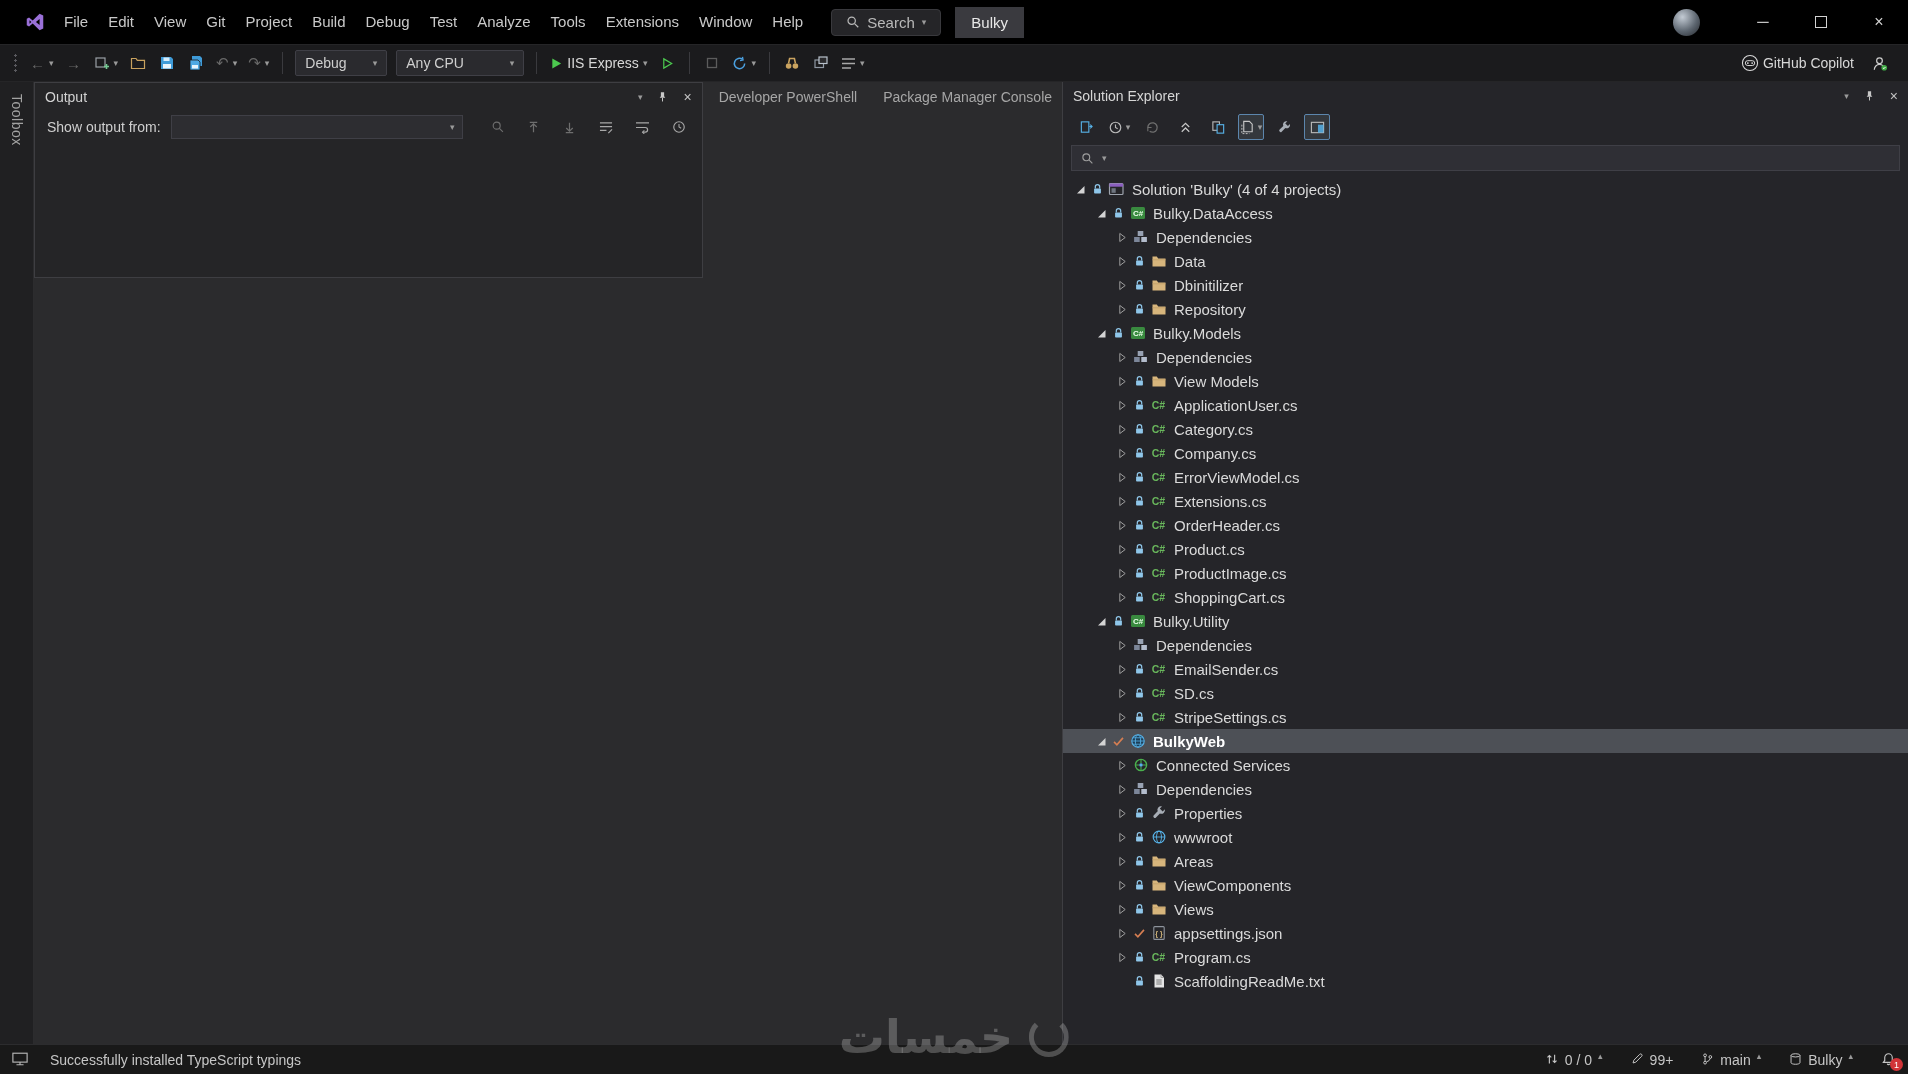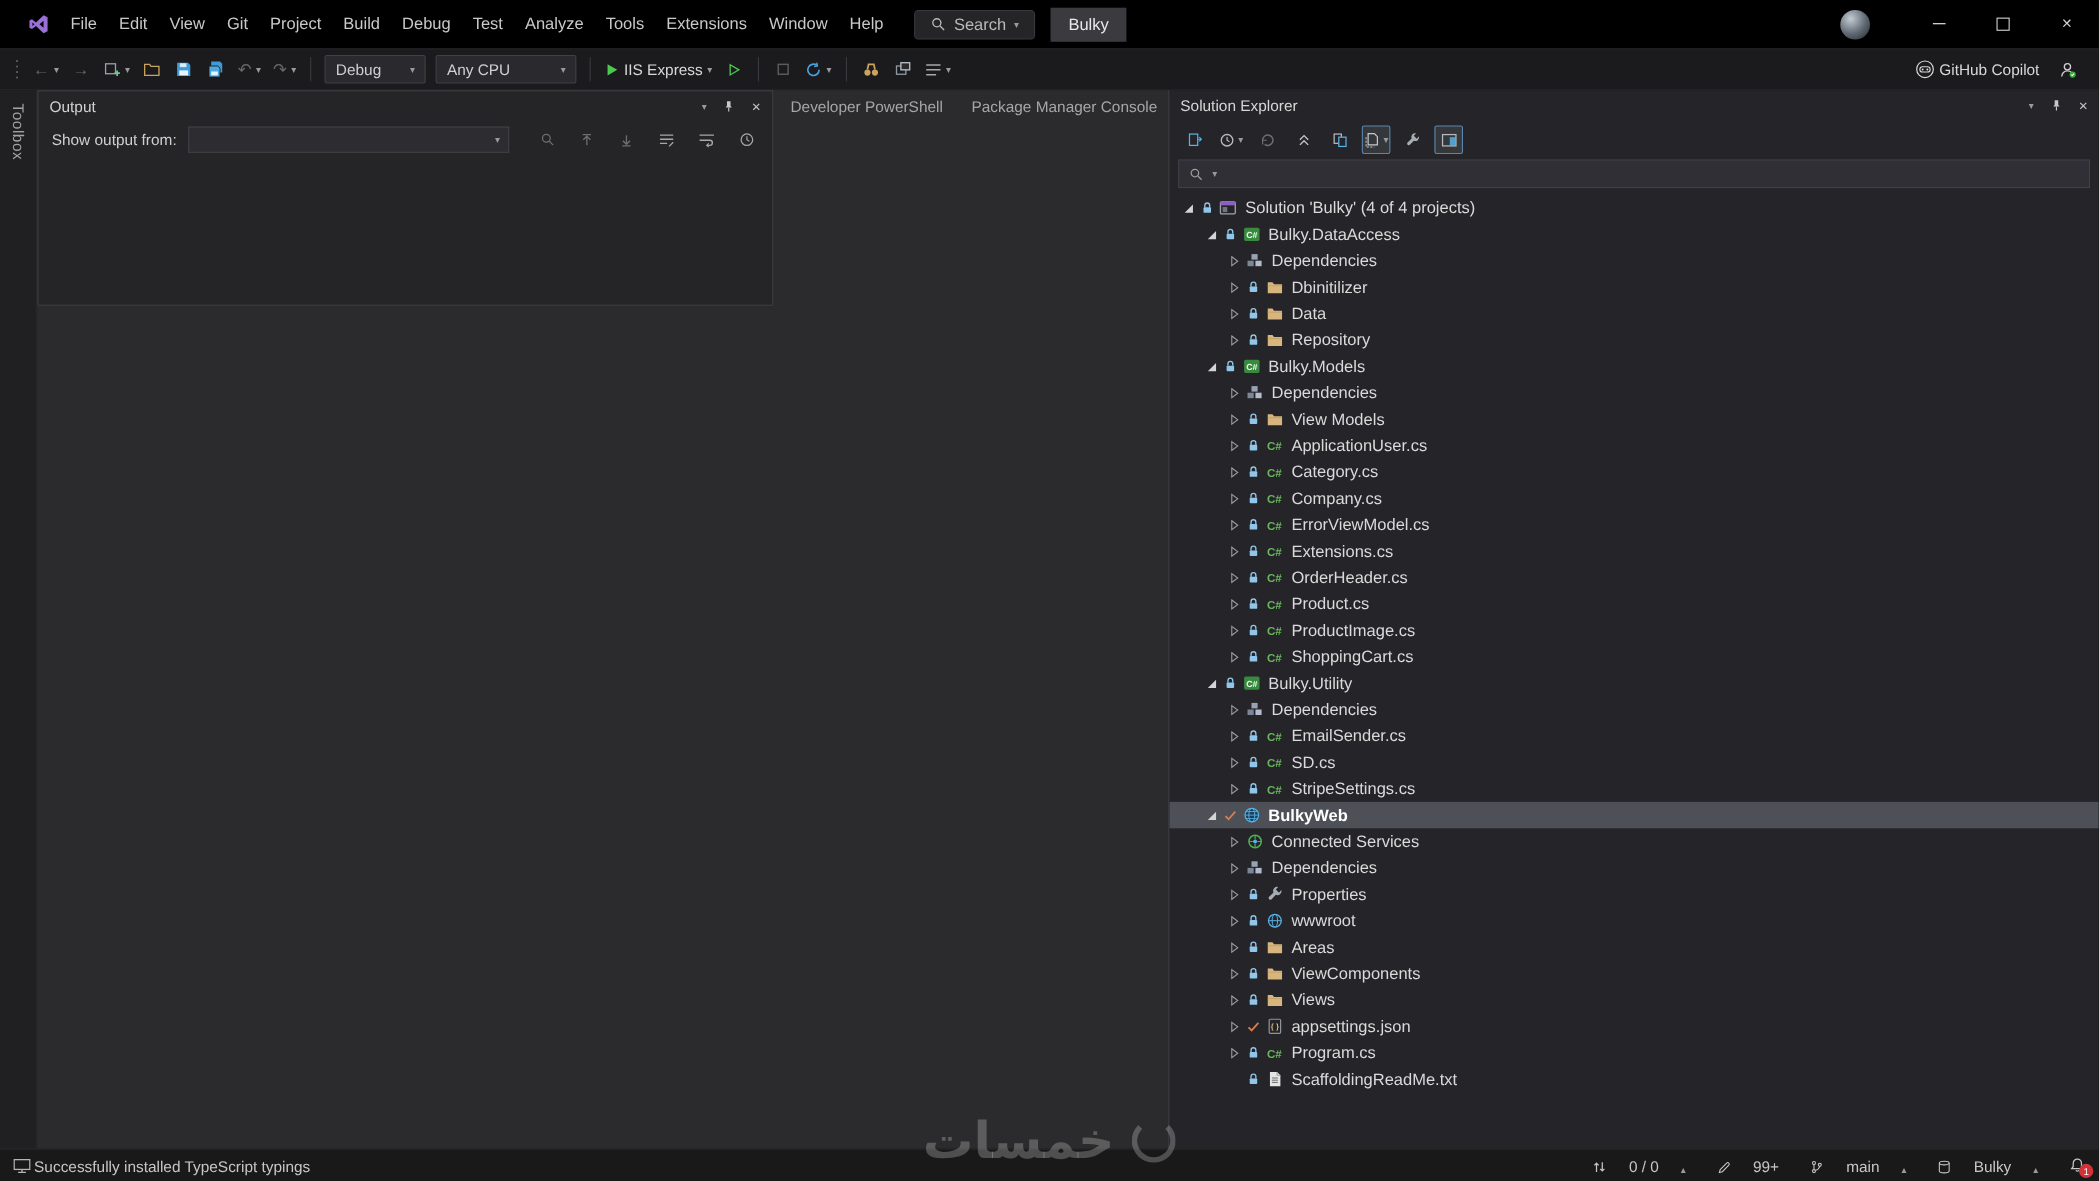--- a/index.html
+++ b/index.html
@@ -78,23 +78,23 @@
 .tree-row.selected{background:#4d5056;color:#fff}
 .indent{display:inline-block;height:1px;flex:0 0 auto}
 .twisty{width:18px;display:flex;justify-content:center;align-items:center;flex:0 0 auto}
 .status-icon{width:16px;height:16px;display:flex;align-items:center;justify-content:center;margin-right:2px;flex:0 0 auto}
 .t-icon{width:19px;height:16px;display:flex;align-items:center;justify-content:center;margin-right:6px;flex:0 0 auto}
 .t-label.bold{font-weight:bold;color:#fff}
 
 
 .statusbar{height:30px;background:#191919;border-top:1px solid #2c2c2e;display:flex;align-items:center;
   padding:0 12px;font-size:14px;color:#c6c6c6;flex:0 0 auto}
-.sb-left{display:flex;align-items:center;gap:3px}
+.sb-left{display:flex;gap:22px}
 .sb-right{margin-left:auto;display:flex;align-items:center;gap:28px}
-.sb-item{display:flex;align-items:flex-end;gap:20px;position:relative}
+.sb-item{display:flex;align-items:flex-start;gap:6px;position:relative}
 .badge{position:absolute;right:-7px;bottom:-4px;background:#d13438;color:#fff;font-size:9px;min-width:13px;height:13px;
   border-radius:50%;display:flex;align-items:center;justify-content:center;padding:0 2px}
 
 
 .watermark{position:absolute;left:50%;transform:translateX(-50%);bottom:14px;z-index:60;pointer-events:none;
   display:flex;align-items:center;gap:16px;color:rgba(205,205,205,.30)}
 .wm-text{font-size:46px;font-weight:bold;font-family:"DejaVu Sans",sans-serif;line-height:1}
 .wm-mark{width:40px;height:40px;border:5px solid rgba(205,205,205,.30);border-radius:50%;border-top-color:transparent}
 
 svg{display:block}
@@ -513,42 +513,42 @@
                 <path d="M5.3 7.5 V5.2 a2.7 2.7 0 0 1 5.4 0 V7.5" fill="none" stroke="#8fc6e9" stroke-width="1.5"></path>
                 <rect x="3.8" y="7.3" width="8.4" height="6.2" rx="1" fill="#8fc6e9"></rect>
               </svg>
             </span>
             <span class="t-icon">
               <svg width="16" height="16" viewBox="0 0 16 16">
                 <path d="M1.5 3.5 h4.3 l1.4 1.9 h7.3 v8.1 h-13 Z" fill="#d7b57c"></path>
                 <path d="M1.5 6.8 h13" stroke="#c4a269" stroke-width="0.9"></path>
               </svg>
             </span>
-            <span class="t-label">Dbinitilizer</span>
+            <span class="t-label">Data</span>
           </div>
           <div class="tree-row">
             <span class="indent" style="width: 50px;"></span>
             <span class="twisty">
               <svg width="9" height="11" viewBox="0 0 10 12">
                 <path d="M2 1.5 L8 6 L2 10.5 Z" fill="none" stroke="#9e9e9e" stroke-width="1.1"></path>
               </svg>
             </span>
             <span class="status-icon">
               <svg width="13" height="14" viewBox="0 0 16 16">
                 <path d="M5.3 7.5 V5.2 a2.7 2.7 0 0 1 5.4 0 V7.5" fill="none" stroke="#8fc6e9" stroke-width="1.5"></path>
                 <rect x="3.8" y="7.3" width="8.4" height="6.2" rx="1" fill="#8fc6e9"></rect>
               </svg>
             </span>
             <span class="t-icon">
               <svg width="16" height="16" viewBox="0 0 16 16">
                 <path d="M1.5 3.5 h4.3 l1.4 1.9 h7.3 v8.1 h-13 Z" fill="#d7b57c"></path>
                 <path d="M1.5 6.8 h13" stroke="#c4a269" stroke-width="0.9"></path>
               </svg>
             </span>
-            <span class="t-label">Data</span>
+            <span class="t-label">Dbinitilizer</span>
           </div>
           <div class="tree-row">
             <span class="indent" style="width: 50px;"></span>
             <span class="twisty">
               <svg width="9" height="11" viewBox="0 0 10 12">
                 <path d="M2 1.5 L8 6 L2 10.5 Z" fill="none" stroke="#9e9e9e" stroke-width="1.1"></path>
               </svg>
             </span>
             <span class="status-icon">
               <svg width="13" height="14" viewBox="0 0 16 16">

